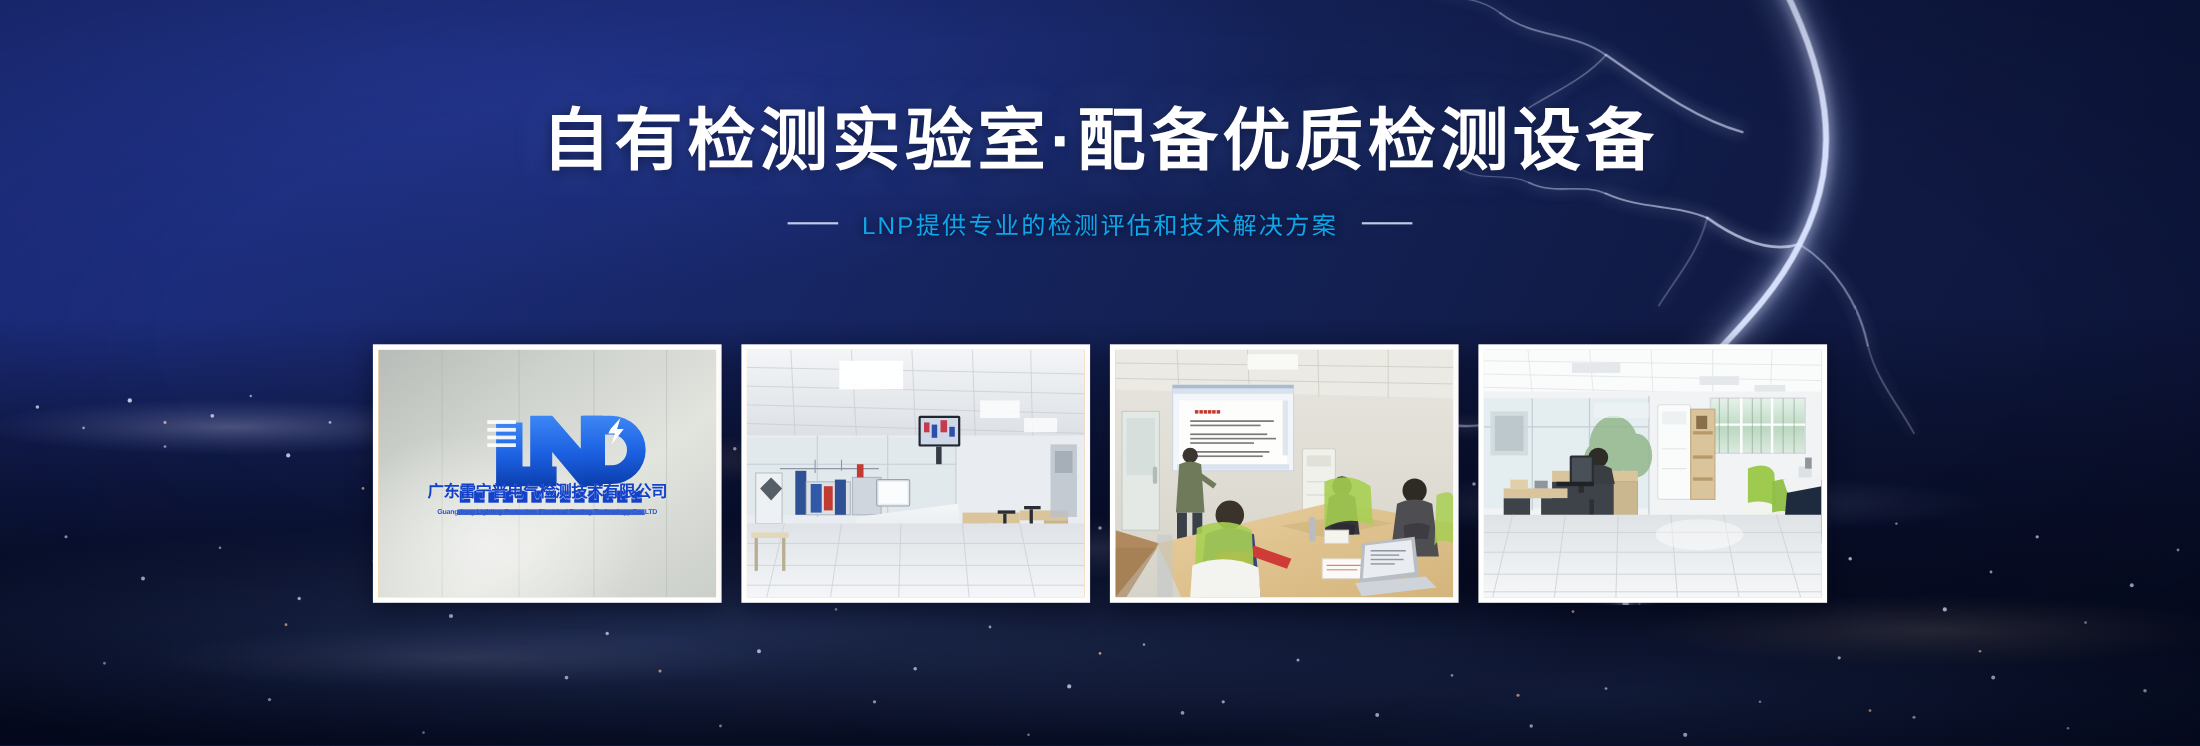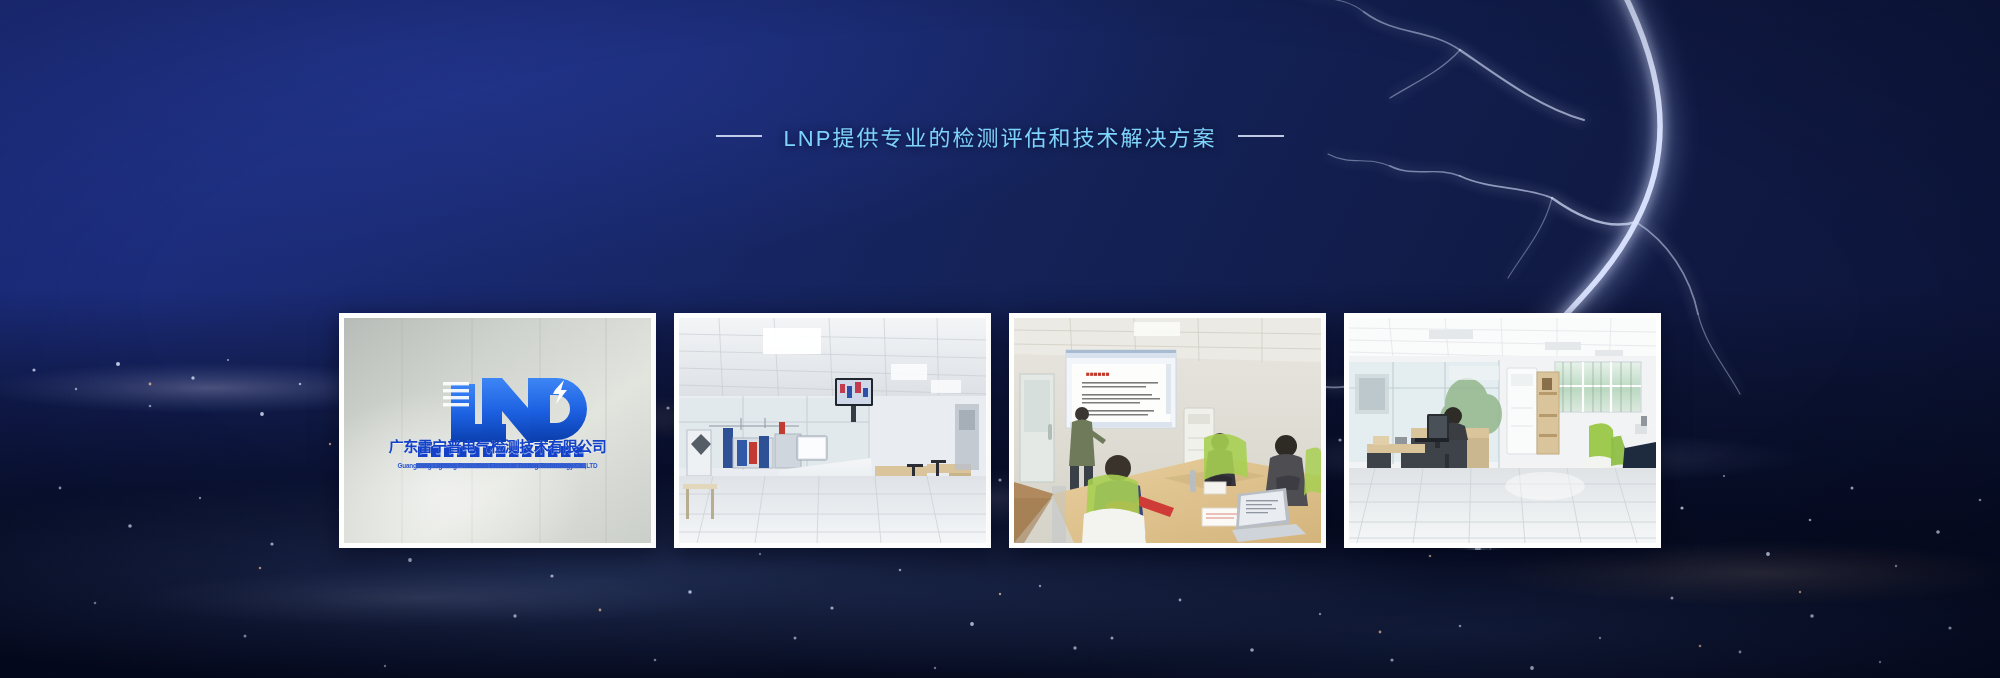--- a/index.html
+++ b/index.html
@@ -56,21 +56,21 @@
   }
 
   .sub-row{
     display:flex;align-items:center;justify-content:center;
     gap:22px;margin-top:24px;
   }
   .sub-rule{
     display:block;width:46px;height:2px;background:rgba(222,232,255,.85);
   }
   .subtitle{
-    font-size:22px;letter-spacing:2px;color:#7dd3fc;
+    font-size:22px;letter-spacing:2px;color:#0ea5e9;
     text-shadow:0 1px 8px rgba(6,12,40,.9);
     white-space:nowrap;
   }
 
   
   .cards{
     position:absolute;left:0;right:0;top:313px;
     display:flex;justify-content:center;align-items:flex-start;
     gap:18px;z-index:7;
   }
@@ -261,20 +261,21 @@
         <path d="M778 324 C786 356, 806 378, 820 404" stroke-width="1.2" opacity=".38"></path>
         <path d="M496 392 C486 424, 462 444, 440 468" stroke-width="1.2" opacity=".36"></path>
         <path d="M632 208 C624 240, 604 262, 588 288" stroke-width="1.2" opacity=".36"></path>
       </g>
     </svg>
   </div>
 
   <div class="vignette"></div>
 
   <div class="headline-wrap">
+    <h1 class="headline">自有检测实验室·配备优质检测设备</h1>
     <div class="sub-row">
       <span class="sub-rule"></span>
       <span class="subtitle">LNP提供专业的检测评估和技术解决方案</span>
       <span class="sub-rule"></span>
     </div>
   </div>
 
   <div class="cards">
 
     <div class="card">

